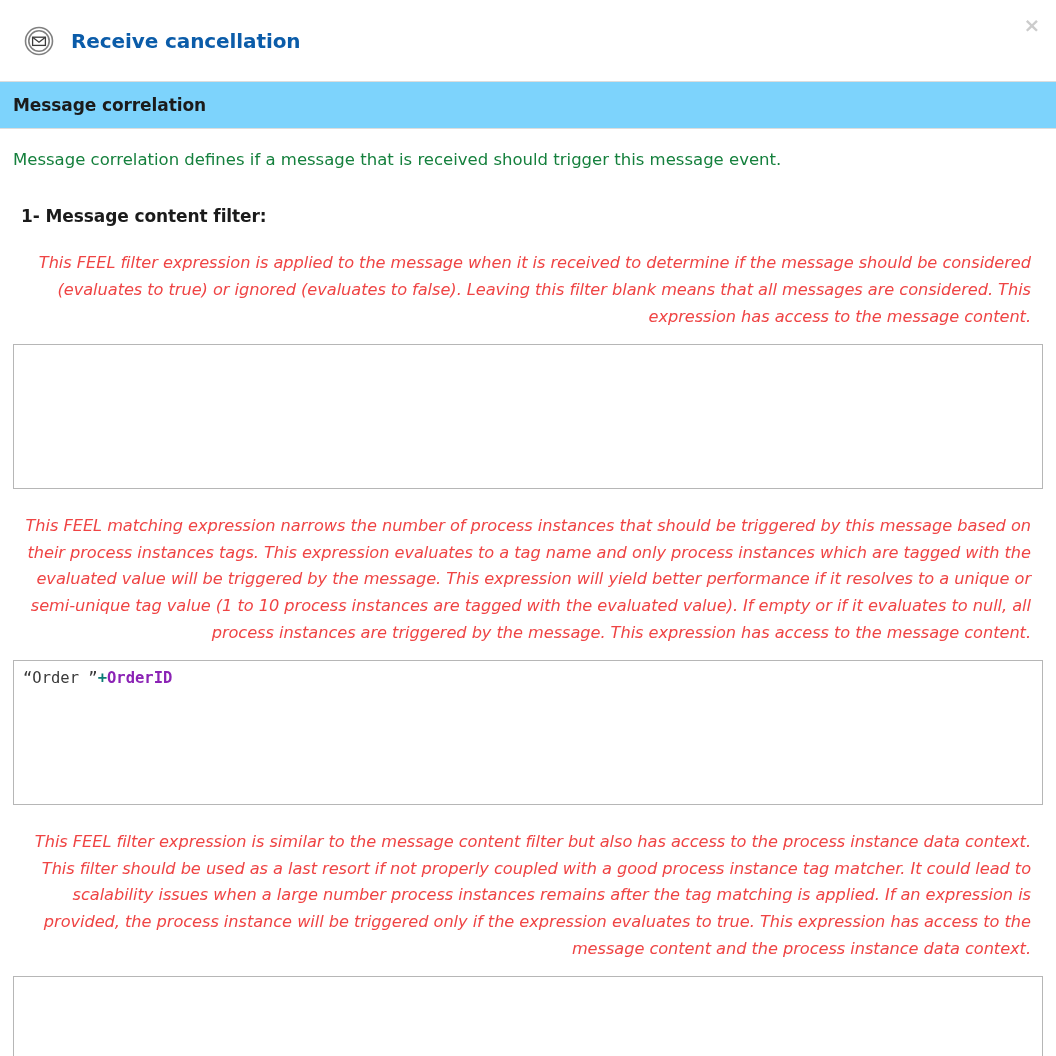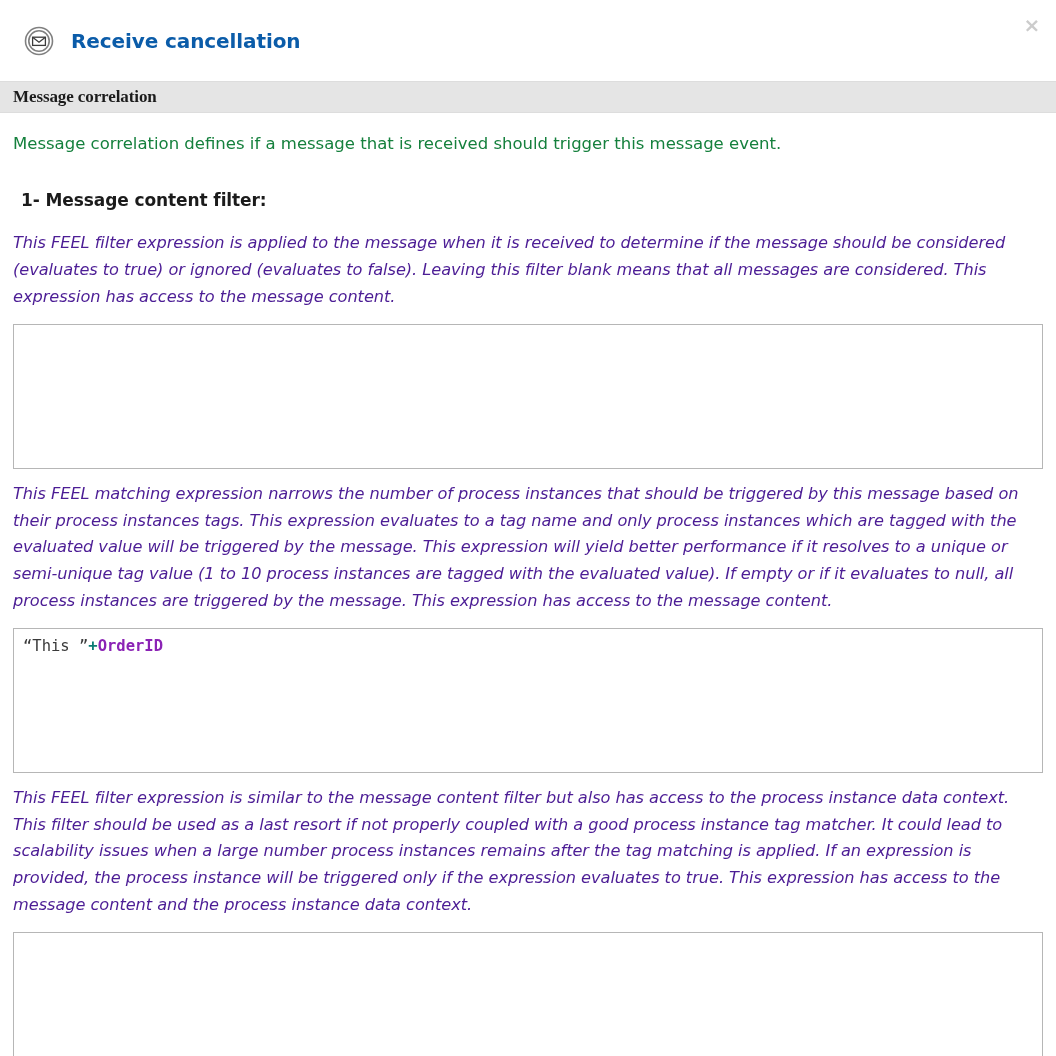--- a/index.html
+++ b/index.html
@@ -53,27 +53,26 @@
     font-weight: bold;
     color: #cccccc;
     cursor: pointer;
     font-family: "DejaVu Sans", "Liberation Sans", sans-serif;
   }
 
   
   .panel {
     border-top: 1px solid #dddddd;
     border-bottom: 1px solid #dddddd;
-    background: #e5e5e5;
-    height: 32px;
+    background: #7dd3fc;
+    height: 48px;
     box-sizing: border-box;
     display: flex;
     align-items: center;
     padding: 0 13px;
-    font-family: Liberation Serif, serif;
   }
   .panel-title {
     font-size: 17px;
     font-weight: bold;
     color: #1b1b1b;
     letter-spacing: -0.1px;
   }
 
   
   .panel-body {
@@ -90,25 +89,26 @@
     font-size: 17px;
     font-weight: bold;
     color: #1b1b1b;
     margin: 8px;
     padding-top: 27px;
     letter-spacing: -0.1px;
   }
   .field-desc {
     font-size: 16.2px;
     font-style: italic;
-    color: #4c1d95;
-    margin: 0;
+    color: #ef4444;
+    margin: 12px;
     padding-top: 12px;
     line-height: 1.655;
     letter-spacing: -0.05px;
+    text-align: right;
   }
   .editor {
     margin-top: 13px;
     height: 145px;
     box-sizing: border-box;
     border: 1px solid #b6b6b6;
     background: #ffffff;
     padding: 7px 9px 0 9px;
     overflow: hidden;
     cursor: text;
@@ -148,21 +148,21 @@
   <p class="intro">Message correlation defines if a message that is received should trigger this message event.</p>
 
   <p class="field-label">1- Message content filter:</p>
   <p class="field-desc">This FEEL filter expression is applied to the message when it is received to determine if the message should be considered (evaluates to true) or ignored (evaluates to false). Leaving this filter blank means that all messages are considered. This expression has access to the message content.</p>
   <div class="editor">
     <div class="editor-line"></div>
   </div>
 
   <p class="field-desc">This FEEL matching expression narrows the number of process instances that should be triggered by this message based on their process instances tags. This expression evaluates to a tag name and only process instances which are tagged with the evaluated value will be triggered by the message. This expression will yield better performance if it resolves to a unique or semi-unique tag value (1 to 10 process instances are tagged with the evaluated value). If empty or if it evaluates to null, all process instances are triggered by the message. This expression has access to the message content.</p>
   <div class="editor">
-    <div class="editor-line"><span class="tok-string">“This ”</span><span class="tok-operator">+</span><span class="tok-variable">OrderID</span></div>
+    <div class="editor-line"><span class="tok-string">“Order ”</span><span class="tok-operator">+</span><span class="tok-variable">OrderID</span></div>
   </div>
 
   <p class="field-desc">This FEEL filter expression is similar to the message content filter but also has access to the process instance data context. This filter should be used as a last resort if not properly coupled with a good process instance tag matcher. It could lead to scalability issues when a large number process instances remains after the tag matching is applied. If an expression is provided, the process instance will be triggered only if the expression evaluates to true. This expression has access to the message content and the process instance data context.</p>
   <div class="editor">
     <div class="editor-line"></div>
   </div>
 
 </div>
 
 </body></html>

